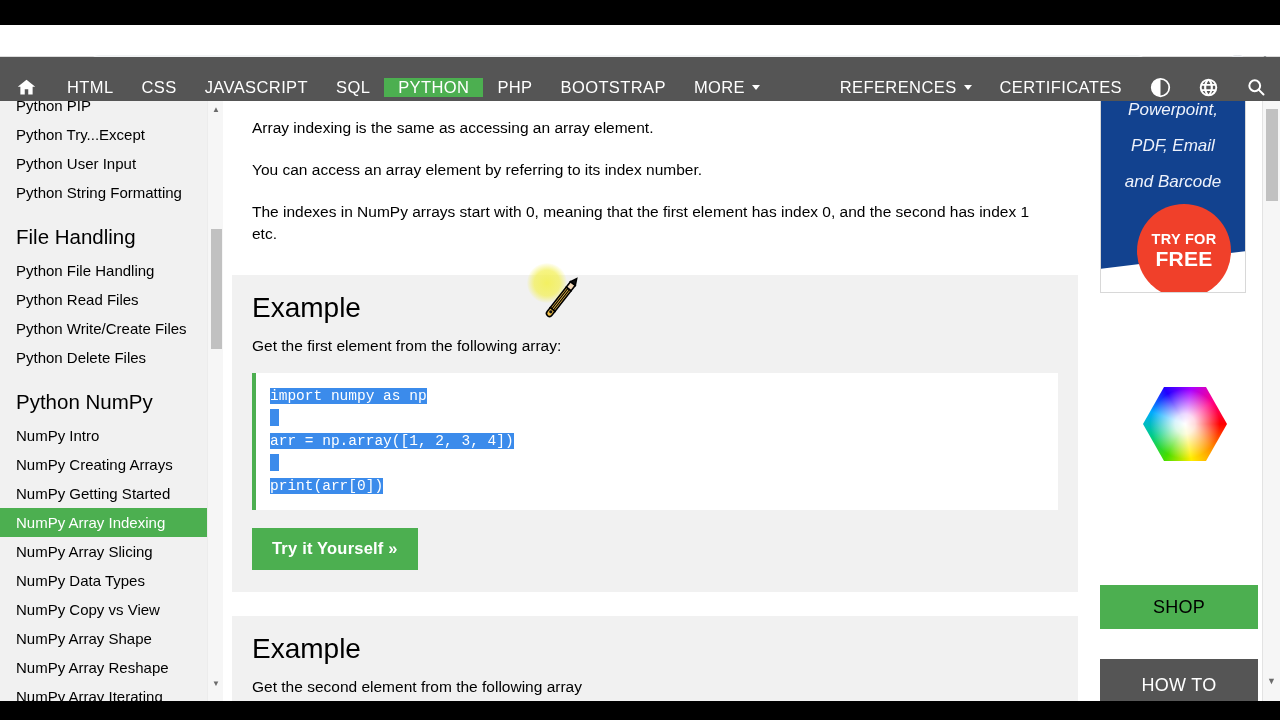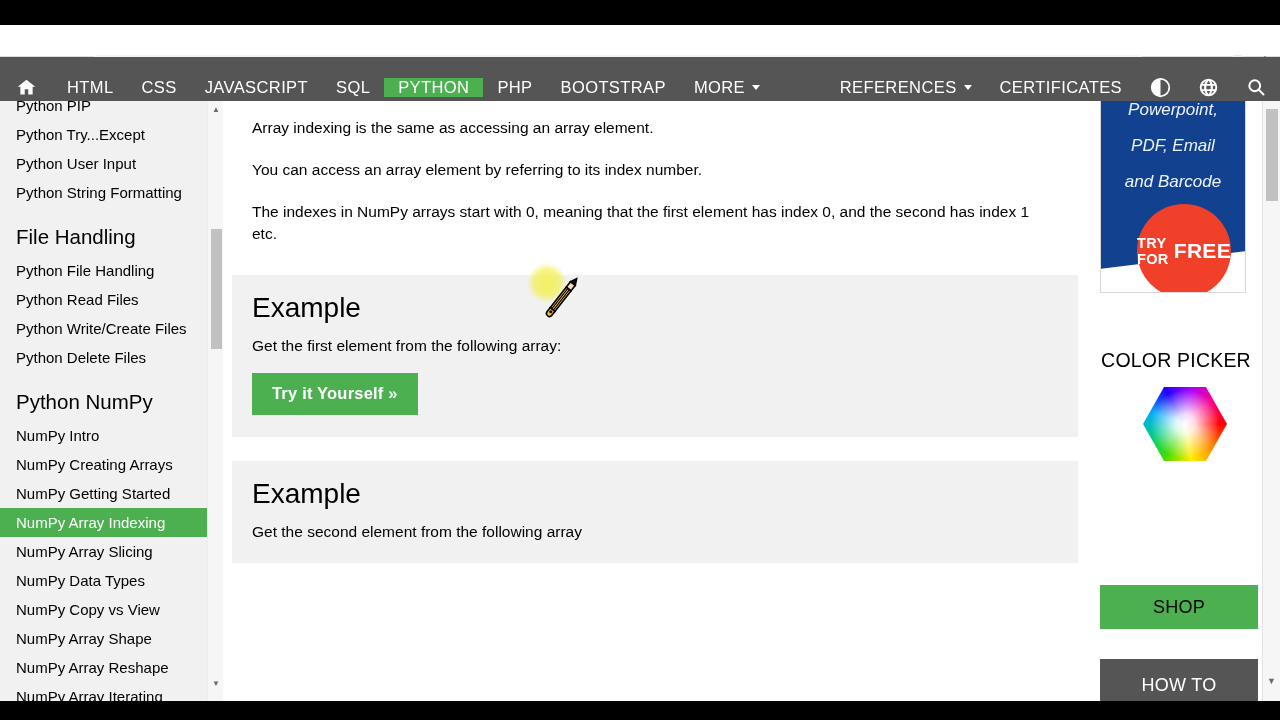--- a/index.html
+++ b/index.html
@@ -243,21 +243,21 @@
   #ad-wedge {
     position: absolute; left: -10px; bottom: -26px;
     width: 200px; height: 60px;
     background: #fff;
     transform: rotate(-7deg);
   }
   #ad-badge {
     position: absolute; left: 36px; bottom: -6px;
     width: 94px; height: 94px; border-radius: 50%;
     background: #f0402a;
-    display: flex; flex-direction: row;
+    display: flex; flex-direction: column;
     align-items: center; justify-content: center;
     cursor: pointer;
   }
   #ad-badge .l1 { color: #fff; font-size: 14.5px; font-weight: bold; letter-spacing: .3px; }
   #ad-badge .l2 { color: #fff; font-size: 21px; font-weight: bold; letter-spacing: .3px; }
 
   #cp-title {
     position: absolute; left: 0; top: 248px; width: 172px;
     text-align: center;
     font-size: 19.5px;
@@ -494,20 +494,27 @@
   </div>
 
   <div id="main">
     <p class="para" id="p1">Array indexing is the same as accessing an array element.</p>
     <p class="para" id="p2">You can access an array element by referring to its index number.</p>
     <p class="para" id="p3">The indexes in NumPy arrays start with 0, meaning that the first element has index 0, and the second has index 1 etc.</p>
 
     <div class="example-box" id="ex1">
       <h3 class="example-title">Example</h3>
       <p class="example-desc">Get the first element from the following array:</p>
+      <div class="code-box">
+        <div class="code-line"><span class="sel">import numpy as np</span></div>
+        <div class="code-line blank"><span class="sel"></span></div>
+        <div class="code-line"><span class="sel">arr = np.array([1, 2, 3, 4])</span></div>
+        <div class="code-line blank"><span class="sel"></span></div>
+        <div class="code-line"><span class="sel">print(arr[0])</span></div>
+      </div>
       <div class="tiy-btn">Try it Yourself »</div>
     </div>
 
     <div class="example-box" id="ex2">
       <h3 class="example-title">Example</h3>
       <p class="example-desc">Get the second element from the following array</p>
     </div>
   </div>
 
   <div id="rightrail">
@@ -517,21 +524,20 @@
         <div class="ad-line">PDF, Email</div>
         <div class="ad-line">and Barcode</div>
       </div>
       <div id="ad-wedge"></div>
       <div id="ad-badge">
         <span class="l1">TRY FOR</span>
         <span class="l2">FREE</span>
       </div>
     </div>
 
-    <div id="cp-title">COLOR PICKER</div>
     <div id="cp-hex"></div>
 
     <div id="shop-btn">SHOP</div>
     <div id="howto-btn">HOW TO</div>
   </div>
 
   <div id="rail-divider"></div>
 
   <div id="page-scroll">
     <div id="page-thumb"></div>

